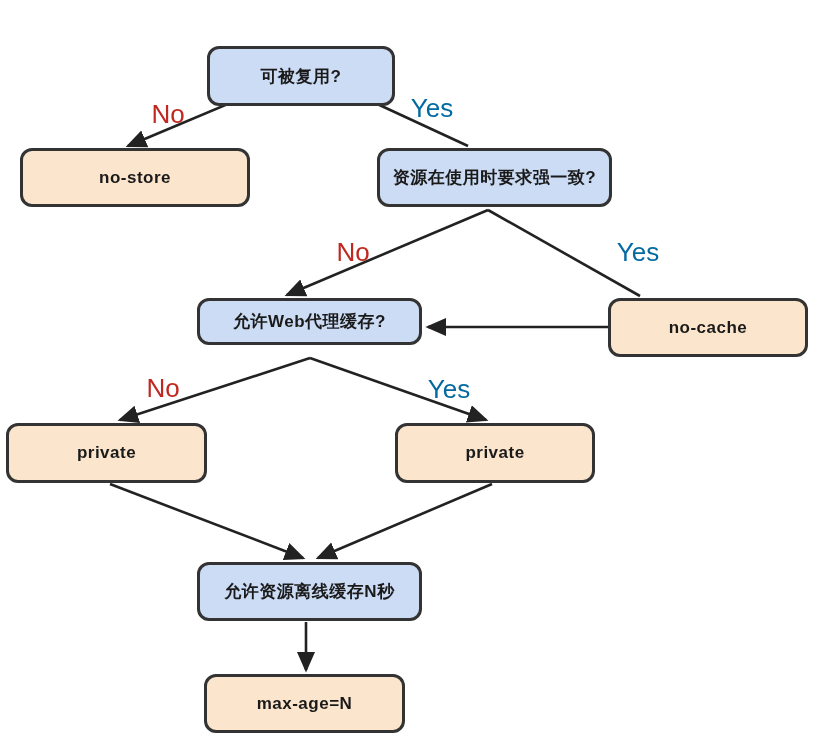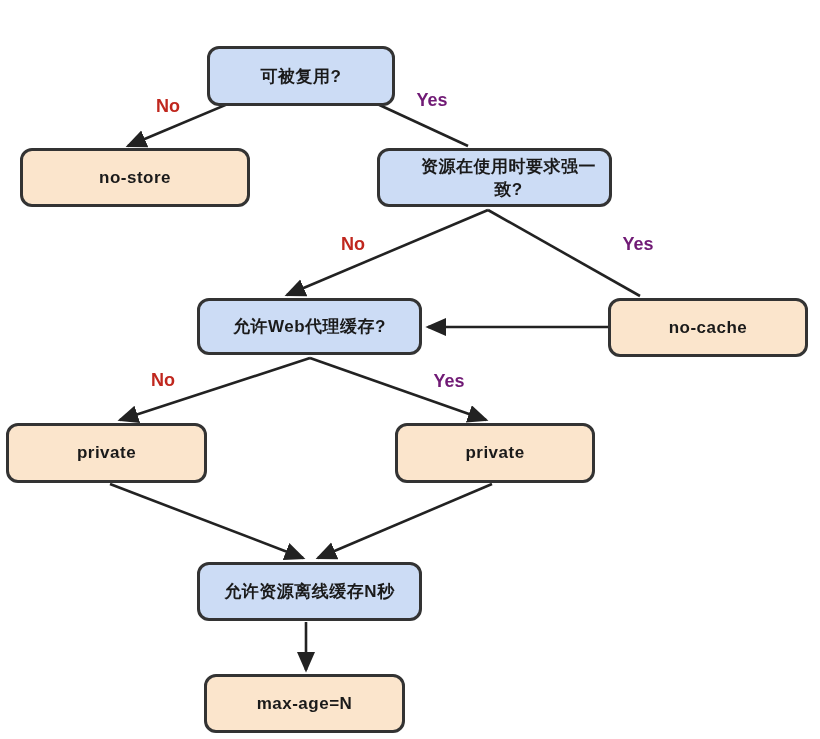--- a/index.html
+++ b/index.html
@@ -34,26 +34,27 @@
     font-weight: 700;
     color: #1a1a1a;
     letter-spacing: 0.5px;
     text-align: center;
   }
   .node.decision { background: #ccdcf5; }
   .node.result   { background: #fbe5cc; }
   .edge-label {
     position: absolute;
     transform: translate(-50%, -50%);
-    font-size: 18px;
-    font-weight: 700;
+    font-size: 26px;
+    font-weight: 400;
     white-space: nowrap;
+    margin-top: 8px;
   }
   .edge-label.no  { color: #c0271e; }
-  .edge-label.yes { color: #701a75; }
+  .edge-label.yes { color: #0369a1; }
 </style>
 </head>
 <body>
 
 <div class="canvas">
 
   <svg class="arrow-layer" viewBox="0 0 820 739" xmlns="http://www.w3.org/2000/svg">
     <defs>
       <marker id="ah" markerWidth="9" markerHeight="8" refX="7" refY="3.5" orient="auto" markerUnits="strokeWidth">
         <path d="M0,0 L8,3.5 L0,7 Z" fill="#222222"></path>
@@ -68,23 +69,23 @@
     <line x1="310" y1="358" x2="486" y2="420" stroke="#222222" stroke-width="2.6" marker-end="url(#ah)"></line>
     <line x1="110" y1="484" x2="303" y2="558" stroke="#222222" stroke-width="2.6" marker-end="url(#ah)"></line>
     <line x1="492" y1="484" x2="318" y2="558" stroke="#222222" stroke-width="2.6" marker-end="url(#ah)"></line>
     <line x1="306" y1="622" x2="306" y2="670" stroke="#222222" stroke-width="2.6" marker-end="url(#ah)"></line>
   </svg>
 
   <div class="node decision" style="left:207px; top:10px;  width:188px; height:60px;margin-top:36px;">可被复用?</div>
 
   <div class="node result" style="left:20px;  top:148px; width:230px; height:59px;">no-store</div>
 
-  <div class="node decision" style="left:377px; top:148px; width:235px; height:59px;padding-left:28px;">资源在使用时要求强一致?</div>
+  <div class="node decision" style="left:377px; top:148px; width:235px; height:59px;">资源在使用时要求强一致?</div>
 
-  <div class="node decision" style="left:197px; top:298px; width:225px; height:57px;">允许Web代理缓存?</div>
+  <div class="node decision" style="left:197px; top:298px; width:225px; height:47px;">允许Web代理缓存?</div>
 
   <div class="node result" style="left:6px;   top:423px; width:201px; height:60px;">private</div>
 
   <div class="node result" style="left:608px; top:298px; width:200px; height:59px;">no-cache</div>
 
   <div class="node result" style="left:395px; top:423px; width:200px; height:60px;">private</div>
 
   <div class="node decision" style="left:197px; top:562px; width:225px; height:59px;">允许资源离线缓存N秒</div>
 
   <div class="node result" style="left:204px; top:674px; width:201px; height:59px;">max-age=N</div>

